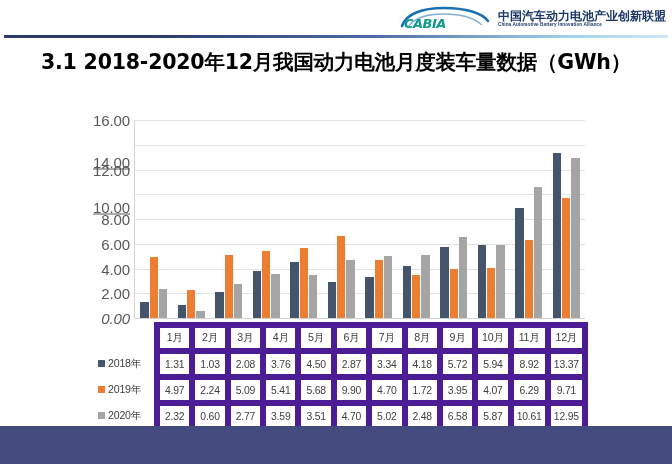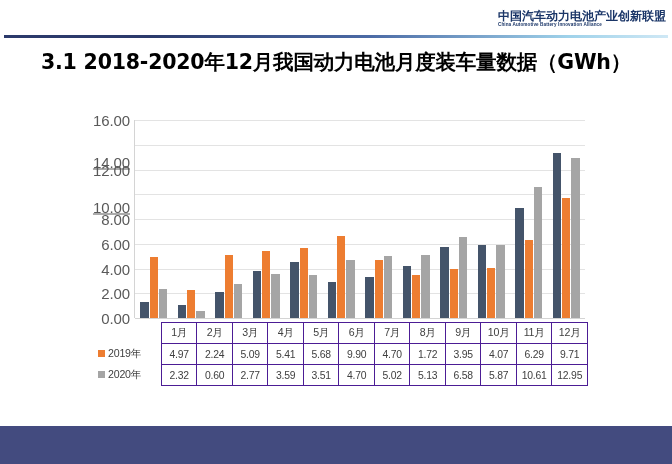--- a/index.html
+++ b/index.html
@@ -45,41 +45,48 @@
     justify-content:center;gap:1px;}
   .bar{width:8.2px;}
   .bar.s0{background:#44546A;}
   .bar.s1{background:#ED7D31;}
   .bar.s2{background:#A5A5A5;}
 
   
   #data-table{position:absolute;left:0;top:208px;width:492px;
     border-collapse:collapse;font-size:10.4px;color:#404040;}
   #data-table td,#data-table th{
-    border:1px solid #4c1d95;text-align:center;height:20px;
+    border:6px solid #4c1d95;text-align:center;height:20px;
     font-weight:normal;padding:0;letter-spacing:-0.2px;}
   #data-table .corner{border:none;}
   #data-table th.month{width:34px;font-size:10.6px;color:#404040;}
   #data-table td.rowhead{
     width:62px;border:none;text-align:left;padding-left:2px;
     font-size:10.6px;white-space:nowrap;color:#404040;}
   .swatch{display:inline-block;width:7px;height:7px;margin-right:3px;
     vertical-align:middle;position:relative;top:-1px;}
   .swatch.s0{background:#44546A;}
   .swatch.s1{background:#ED7D31;}
   .swatch.s2{background:#A5A5A5;}
 
   
   #footer-band{position:absolute;left:0;top:426px;width:672px;height:38px;background:#434B7F;}
 </style>
 </head>
 <body>
 
 <div id="header">
   <div id="logo-block">
+    <div id="logo-mark">
+      <svg width="96" height="26" viewBox="0 0 96 26" xmlns="http://www.w3.org/2000/svg">
+        <path d="M6 20 C10 8 26 2 48 2 C70 2 86 7 92 15" fill="none" stroke="#1b6fb3" stroke-width="2.6" stroke-linecap="round"></path>
+        <path d="M12 21 C18 12 30 8 48 8 C64 8 78 12 86 19" fill="none" stroke="#1b6fb3" stroke-width="1.3" opacity="0.55"></path>
+        <text x="8" y="22" font-family="DejaVu Sans, sans-serif" font-size="13" font-weight="bold" font-style="italic" fill="#0f9a8a" letter-spacing="-0.5">CABIA</text>
+      </svg>
+    </div>
     <div id="logo-text">
       <div id="logo-title-cn">中国汽车动力电池产业创新联盟</div>
       <div id="logo-title-en">China Automotive Battery Innovation Alliance</div>
     </div>
   </div>
   <div id="header-rule"></div>
 </div>
 
 <div id="page-title">3.1  2018-2020年12月我国动力电池月度装车量数据（GWh）</div>
 
@@ -88,21 +95,21 @@
   <div id="plot-wrap">
     <div id="y-axis">
         <div class="y-tick" style="top: 6px;">16.00</div>
         <div class="y-tick" style="top: 48px; text-decoration: underline;">14.00</div>
         <div class="y-tick" style="top: 55.5px;">12.00</div>
         <div class="y-tick" style="top: 93px; text-decoration: underline;">10.00</div>
         <div class="y-tick" style="top: 105px;">8.00</div>
         <div class="y-tick" style="top: 129.75px;">6.00</div>
         <div class="y-tick" style="top: 154.5px; text-align: center;">4.00</div>
         <div class="y-tick" style="top: 179.25px;">2.00</div>
-        <div class="y-tick" style="top: 204px;">0.00</div>
+        <div class="y-tick" style="top: 204px; font-style: italic;">0.00</div>
       </div>
     <div id="plot">
       <div id="gridlines">
           <div class="gridline" style="top: 0px;"></div>
           <div class="gridline" style="top: 24.75px;"></div>
           <div class="gridline" style="top: 49.5px;"></div>
           <div class="gridline" style="top: 74.25px;"></div>
           <div class="gridline" style="top: 99px;"></div>
           <div class="gridline" style="top: 123.75px;"></div>
           <div class="gridline" style="top: 148.5px;"></div>
@@ -187,20 +194,35 @@
           <th class="month">7月</th>
           <th class="month">8月</th>
           <th class="month">9月</th>
           <th class="month">10月</th>
           <th class="month">11月</th>
           <th class="month">12月</th>
         </tr>
     </thead>
     <tbody>
         <tr>
+          <td class="rowhead"><span class="swatch s0"></span><span>2018年</span></td>
+          <td>1.31</td>
+          <td>1.03</td>
+          <td>2.08</td>
+          <td>3.76</td>
+          <td>4.50</td>
+          <td>2.87</td>
+          <td>3.34</td>
+          <td>4.18</td>
+          <td>5.72</td>
+          <td>5.94</td>
+          <td>8.92</td>
+          <td>13.37</td>
+        </tr>
+        <tr>
           <td class="rowhead"><span class="swatch s1"></span><span>2019年</span></td>
           <td>4.97</td>
           <td>2.24</td>
           <td>5.09</td>
           <td>5.41</td>
           <td>5.68</td>
           <td>9.90</td>
           <td>4.70</td>
           <td>1.72</td>
           <td>3.95</td>
@@ -210,21 +232,21 @@
         </tr>
         <tr>
           <td class="rowhead"><span class="swatch s2"></span><span>2020年</span></td>
           <td>2.32</td>
           <td>0.60</td>
           <td>2.77</td>
           <td>3.59</td>
           <td>3.51</td>
           <td>4.70</td>
           <td>5.02</td>
-          <td>5.13</td>
+          <td>2.48</td>
           <td>6.58</td>
           <td>5.87</td>
           <td>10.61</td>
           <td>12.95</td>
         </tr>
       </tbody>
   </table>
 
 </div>
 

